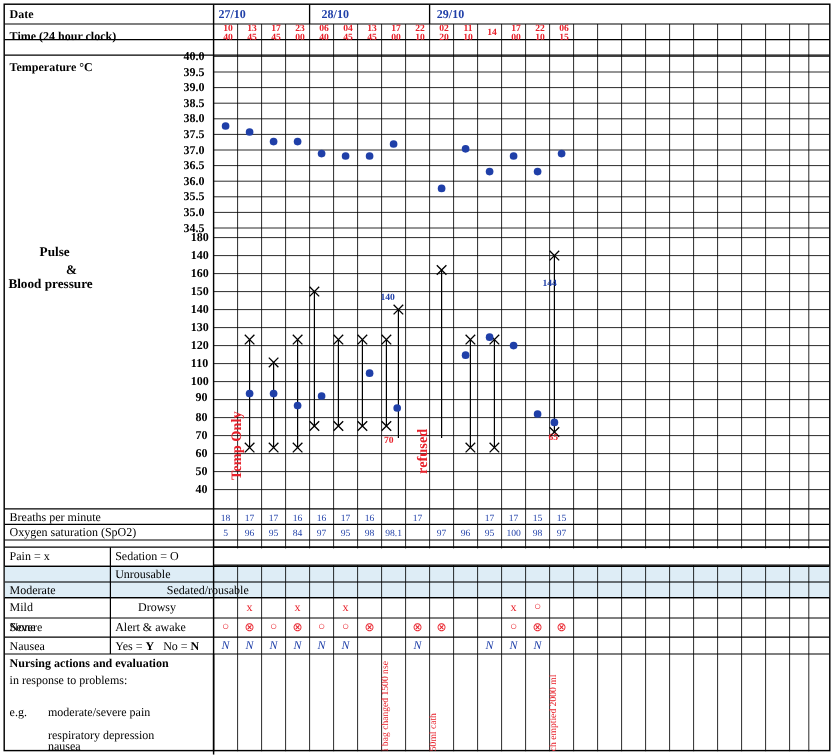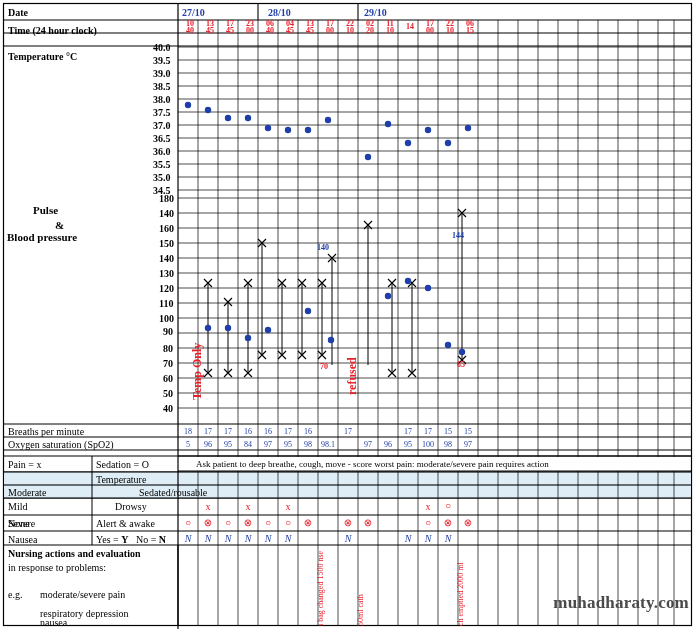--- a/index.html
+++ b/index.html
@@ -345,24 +345,23 @@
   <div class="lbl blue tiny" style="left:318px; top:440px; width:20px; text-align:center;">98.1</div>
   <div class="lbl blue tiny" style="left:358px; top:440px; width:20px; text-align:center;">97</div>
   <div class="lbl blue tiny" style="left:378px; top:440px; width:20px; text-align:center;">96</div>
   <div class="lbl blue tiny" style="left:398px; top:440px; width:20px; text-align:center;">95</div>
   <div class="lbl blue tiny" style="left:418px; top:440px; width:20px; text-align:center;">100</div>
   <div class="lbl blue tiny" style="left:438px; top:440px; width:20px; text-align:center;">98</div>
   <div class="lbl blue tiny" style="left:458px; top:440px; width:20px; text-align:center;">97</div>
 
   <div class="lbl" style="left:8px; top:459px;">Pain = x</div>
   <div class="lbl" style="left:96px; top:459px;">Sedation = O</div>
-  <div class="lbl" style="left:196px; top:459px; font-size:9px;">Ask patient to deep breathe, cough, move - score worst pain: moderate/severe pain requires action</div>
 
   <div class="lbl" style="left:8px; top:474px;margin-top:44px;">Severe</div>
-  <div class="lbl" style="left:96px; top:474px;">Temperature</div>
+  <div class="lbl" style="left:96px; top:474px;">Unrousable</div>
   <div class="lbl" style="left:8px; top:487px;">Moderate</div>
   <div class="lbl" style="left:96px; top:487px;margin-left:43px;">Sedated/rousable</div>
   <div class="lbl" style="left:8px; top:501px;">Mild</div>
   <div class="lbl" style="left:96px; top:501px;margin-left:19px;">Drowsy</div>
   <div class="lbl" style="left:8px; top:518px;">None</div>
   <div class="lbl" style="left:96px; top:518px;">Alert &amp; awake</div>
 
   <div class="lbl red" style="left:198px; top:501px; width:20px; text-align:center;">x</div>
   <div class="lbl red" style="left:238px; top:501px; width:20px; text-align:center;">x</div>
   <div class="lbl red" style="left:278px; top:501px; width:20px; text-align:center;">x</div>
@@ -400,14 +399,13 @@
   <div class="lbl" style="left:8px; top:562px;">in response to problems:</div>
   <div class="lbl" style="left:8px; top:589px;">e.g.</div>
   <div class="lbl" style="left:40px; top:589px;">moderate/severe pain</div>
   <div class="lbl" style="left:40px; top:608px;text-align:right;">respiratory depression</div>
   <div class="lbl" style="left:40px; top:617px;">nausea</div>
 
   <div class="lbl red tiny vert" style="left:316px; top:626px;">i bag changed 1500 nse</div>
   <div class="lbl red tiny vert" style="left:356px; top:626px;">50ml cath</div>
   <div class="lbl red tiny vert" style="left:456px; top:626px;">ch emptied 2000 ml</div>
 
-  <div class="wm">muhadharaty.com</div>
 </div>
 
 </body></html>

